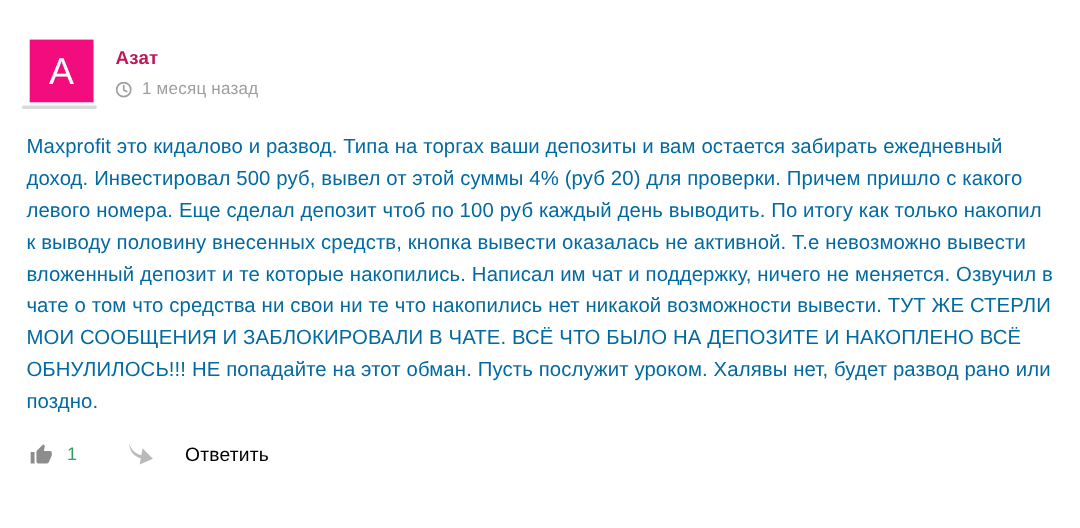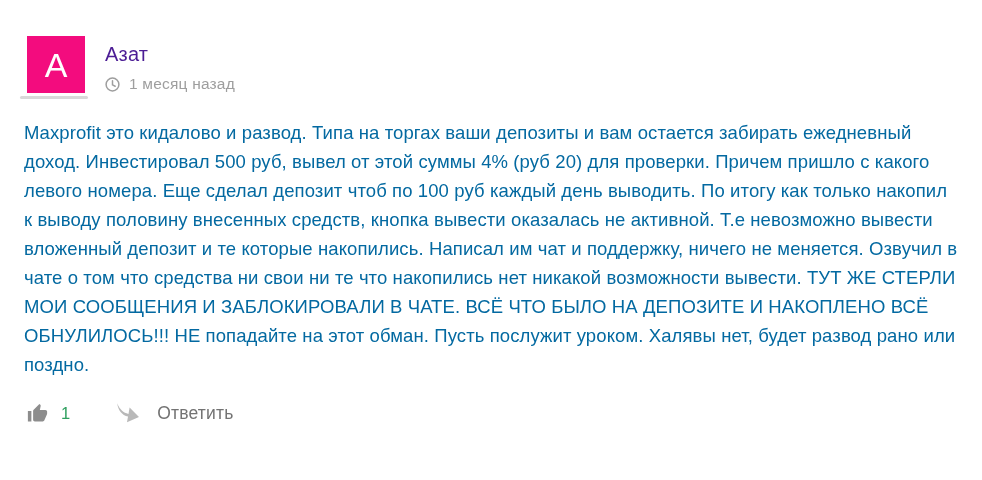--- a/index.html
+++ b/index.html
@@ -47,23 +47,23 @@
     width: 68px;
     height: 3px;
     background: #d9d9d9;
     border-radius: 2px;
   }
   .header-meta {
     margin-left: 20px;
     padding-top: 7px;
   }
   .author {
-    color: #4c1d95;
-    font-size: 20px;
-    font-weight: 400;
+    color: #be185d;
+    font-size: 17px;
+    font-weight: 700;
     letter-spacing: 0.2px;
     cursor: pointer;
   }
   .timestamp-row {
     display: flex;
     align-items: center;
     margin-top: 9px;
     color: #9e9e9e;
     justify-content: flex-end;
   }
@@ -108,22 +108,22 @@
     display: flex;
     align-items: center;
     margin-left: 44px;
     cursor: pointer;
   }
   .reply-button svg {
     display: block;
     transform: rotate(10deg);
   }
   .reply-label {
-    margin-left: 16px;
-    color: #737373;
+    margin-left: 27px;
+    color: #000000;
     font-size: 17.5px;
     letter-spacing: 0.2px;
   }
 </style>
 </head>
 <body>
 
 <div class="page">
   <div class="comment">
 

